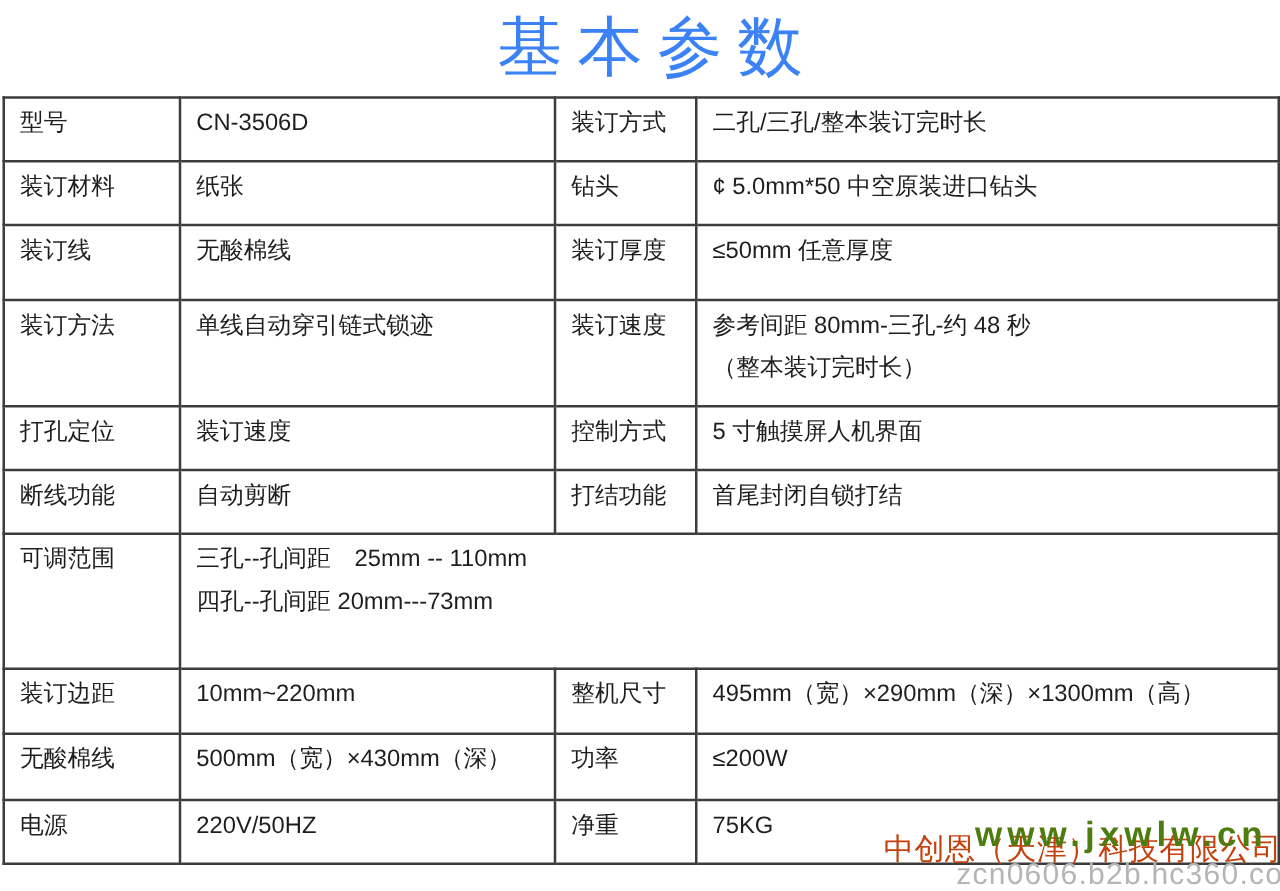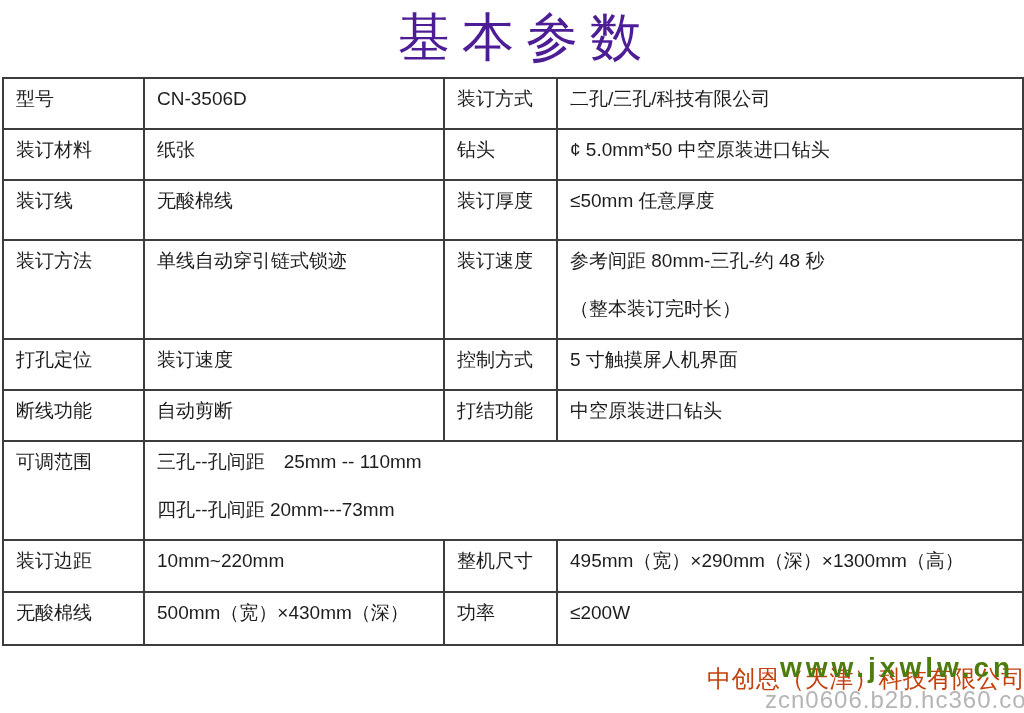--- a/index.html
+++ b/index.html
@@ -22,21 +22,21 @@
     width: 1024px;
     height: 76px;
     display: flex;
     align-items: center;
     justify-content: center;
     font-family: "Liberation Serif", "DejaVu Serif", serif;
     font-size: 52px;
     letter-spacing: 12px;
     padding-left: 28px;
     box-sizing: border-box;
-    color: #4c1d95;
+    color: #3b82f6;
     font-weight: 400;
   }
   table.spec-table {
     position: absolute;
     top: 77px;
     left: 2px;
     width: 1020px;
     border-collapse: collapse;
     table-layout: fixed;
   }
@@ -45,21 +45,21 @@
     vertical-align: top;
     padding: 9px 8px 18px 12px;
     font-size: 19px;
     line-height: 22px;
     color: #1e1e1e;
     overflow: hidden;
     box-sizing: border-box;
   }
   td.label-cell { }
   td.value-cell { padding-left: 14px; }
-  .cell-line2 { margin-top: 26px; }
+  .cell-line2 { margin-top: 12px; }
   
   .wm-company {
     position: absolute;
     left: 707px;
     top: 663px;
     font-size: 24px;
     letter-spacing: 0.5px;
     color: #c2410c;
     white-space: nowrap;
     z-index: 3;
@@ -96,21 +96,21 @@
     <col style="width:141px">
     <col style="width:300px">
     <col style="width:113px">
     <col style="width:466px">
   </colgroup>
   <tbody>
     <tr style="height:50px">
       <td class="label-cell">型号</td>
       <td class="value-cell">CN-3506D</td>
       <td class="label-cell">装订方式</td>
-      <td class="value-cell">二孔/三孔/科技有限公司</td>
+      <td class="value-cell">二孔/三孔/整本装订完时长</td>
     </tr>
     <tr style="height:34px">
       <td class="label-cell">装订材料</td>
       <td class="value-cell">纸张</td>
       <td class="label-cell">钻头</td>
       <td class="value-cell">¢ 5.0mm*50 中空原装进口钻头</td>
     </tr>
     <tr style="height:60px">
       <td class="label-cell">装订线</td>
       <td class="value-cell">无酸棉线</td>
@@ -129,39 +129,45 @@
     <tr style="height:49px">
       <td class="label-cell">打孔定位</td>
       <td class="value-cell">装订速度</td>
       <td class="label-cell">控制方式</td>
       <td class="value-cell">5 寸触摸屏人机界面</td>
     </tr>
     <tr style="height:50px">
       <td class="label-cell">断线功能</td>
       <td class="value-cell">自动剪断</td>
       <td class="label-cell">打结功能</td>
-      <td class="value-cell">中空原装进口钻头</td>
+      <td class="value-cell">首尾封闭自锁打结</td>
     </tr>
-    <tr style="height:85px">
+    <tr style="height:108px">
       <td class="label-cell">可调范围</td>
       <td class="value-cell" colspan="3">
         <div>三孔--孔间距　25mm -- 110mm</div>
         <div class="cell-line2">四孔--孔间距 20mm---73mm</div>
       </td>
     </tr>
     <tr style="height:52px">
       <td class="label-cell">装订边距</td>
       <td class="value-cell">10mm~220mm</td>
       <td class="label-cell">整机尺寸</td>
       <td class="value-cell">495mm（宽）×290mm（深）×1300mm（高）</td>
     </tr>
     <tr style="height:53px">
       <td class="label-cell">无酸棉线</td>
       <td class="value-cell">500mm（宽）×430mm（深）</td>
       <td class="label-cell">功率</td>
       <td class="value-cell">≤200W</td>
     </tr>
+    <tr style="height:50px">
+      <td class="label-cell">电源</td>
+      <td class="value-cell">220V/50HZ</td>
+      <td class="label-cell">净重</td>
+      <td class="value-cell">75KG</td>
+    </tr>
   </tbody>
 </table>
 
 <div class="wm-company">中创恩（天津）科技有限公司</div>
 <div class="wm-site-bold">www.jxwlw.cn</div>
 <div class="wm-site-gray">zcn0606.b2b.hc360.com</div>
 
 </body></html>

